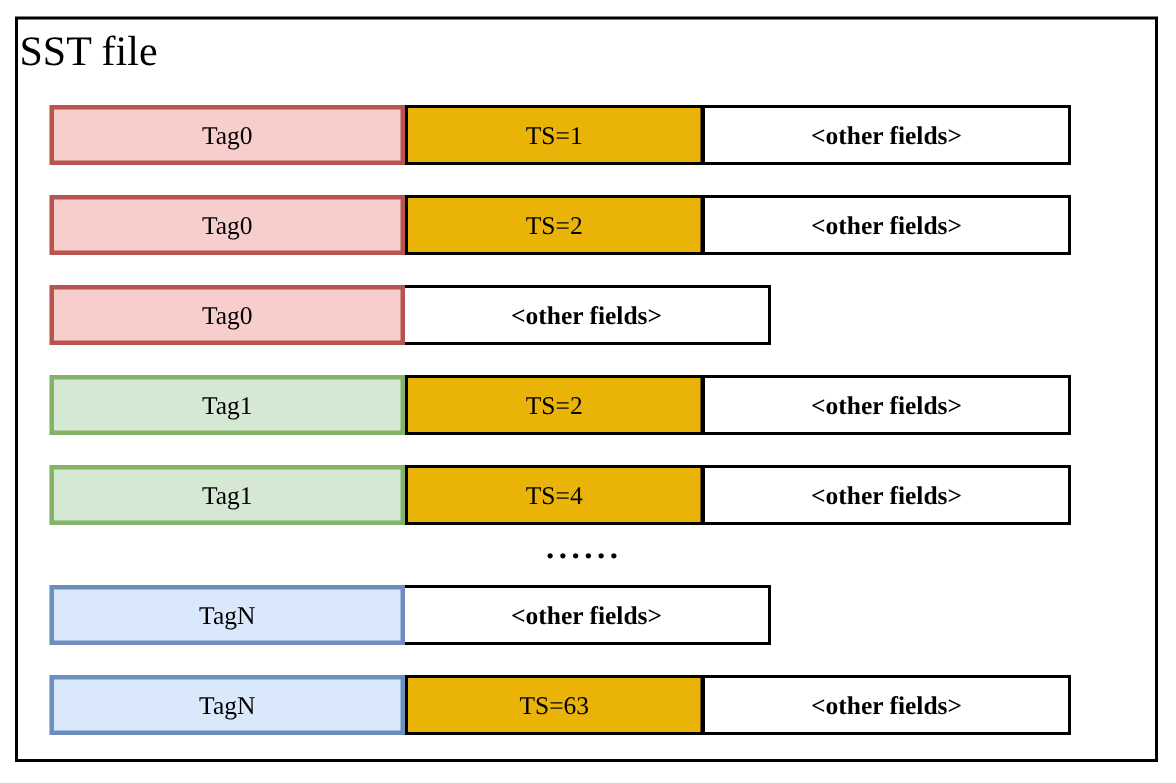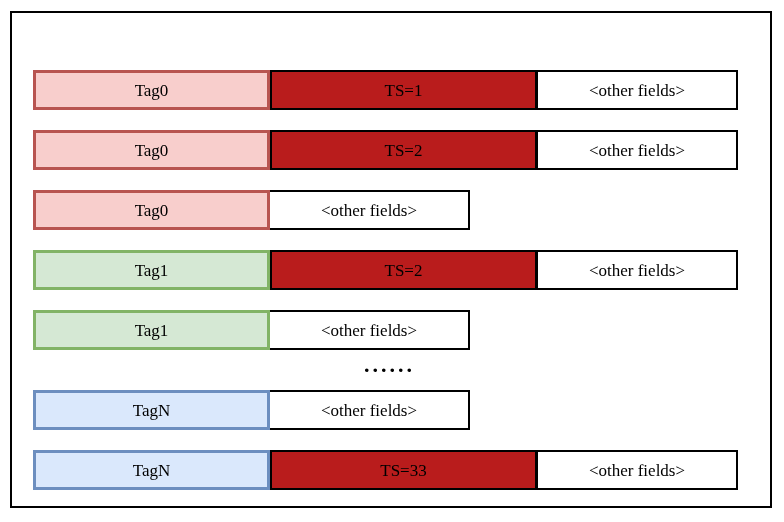--- a/index.html
+++ b/index.html
@@ -45,50 +45,52 @@
     justify-content: center;
     font-size: 17px;
     line-height: 1;
     white-space: nowrap;
   }
   .cell.tag {
     width: 237px;
     border: 3px solid #000000; 
   }
   .cell.ts {
-    width: 268px;
+    width: 200px;
     border: 2px solid #000000;
     border-right-width: 3px;
-    background: #b91c1c;
+    background: #eab308;
     text-align: right;
   }
   .cell.other {
-    width: 200px;
+    width: 244px;
     border: 2px solid #000000;
     border-left: 0;
     background: #ffffff;
+    font-weight: bold;
   }
   .ellipsis {
     box-sizing: border-box;
     height: 40px;
     margin-top: -20px;
     margin-left: 237px;
     width: 239px;
     text-align: center;
     font-size: 22px;
     font-weight: bold;
     letter-spacing: 3px;
     line-height: 30px;
   }
 </style>
 </head>
 <body>
 
 <div class="canvas">
   <div class="outer-box">
+    <div class="box-title">SST file</div>
     <div class="rows">
         <div class="row">
     <div class="cell tag" style="background: rgb(248, 206, 204); border-color: rgb(184, 84, 80);">Tag0</div>
     <div class="cell ts">TS=1</div>
     <div class="cell other">&lt;other fields&gt;</div>
   </div>
         <div class="row">
     <div class="cell tag" style="background: rgb(248, 206, 204); border-color: rgb(184, 84, 80);">Tag0</div>
     <div class="cell ts">TS=2</div>
     <div class="cell other">&lt;other fields&gt;</div>
@@ -97,27 +99,28 @@
     <div class="cell tag" style="background: rgb(248, 206, 204); border-color: rgb(184, 84, 80);">Tag0</div>
     <div class="cell other">&lt;other fields&gt;</div>
   </div>
         <div class="row">
     <div class="cell tag" style="background: rgb(213, 232, 212); border-color: rgb(130, 179, 102);">Tag1</div>
     <div class="cell ts">TS=2</div>
     <div class="cell other">&lt;other fields&gt;</div>
   </div>
         <div class="row">
     <div class="cell tag" style="background: rgb(213, 232, 212); border-color: rgb(130, 179, 102);">Tag1</div>
+    <div class="cell ts">TS=4</div>
     <div class="cell other">&lt;other fields&gt;</div>
   </div>
         <div class="ellipsis">......</div>
         <div class="row">
     <div class="cell tag" style="background: rgb(218, 232, 252); border-color: rgb(108, 142, 191);">TagN</div>
     <div class="cell other">&lt;other fields&gt;</div>
   </div>
         <div class="row">
     <div class="cell tag" style="background: rgb(218, 232, 252); border-color: rgb(108, 142, 191);">TagN</div>
-    <div class="cell ts">TS=33</div>
+    <div class="cell ts">TS=63</div>
     <div class="cell other">&lt;other fields&gt;</div>
   </div>
       </div>
   </div>
 </div>
 
 </body></html>

